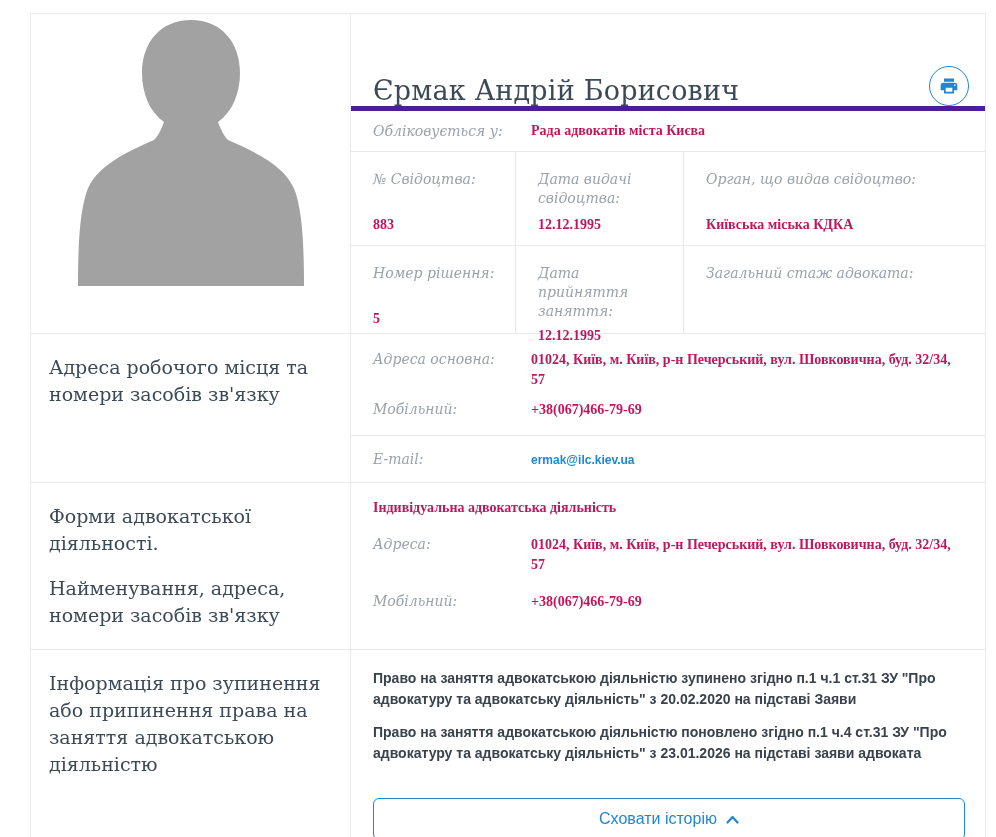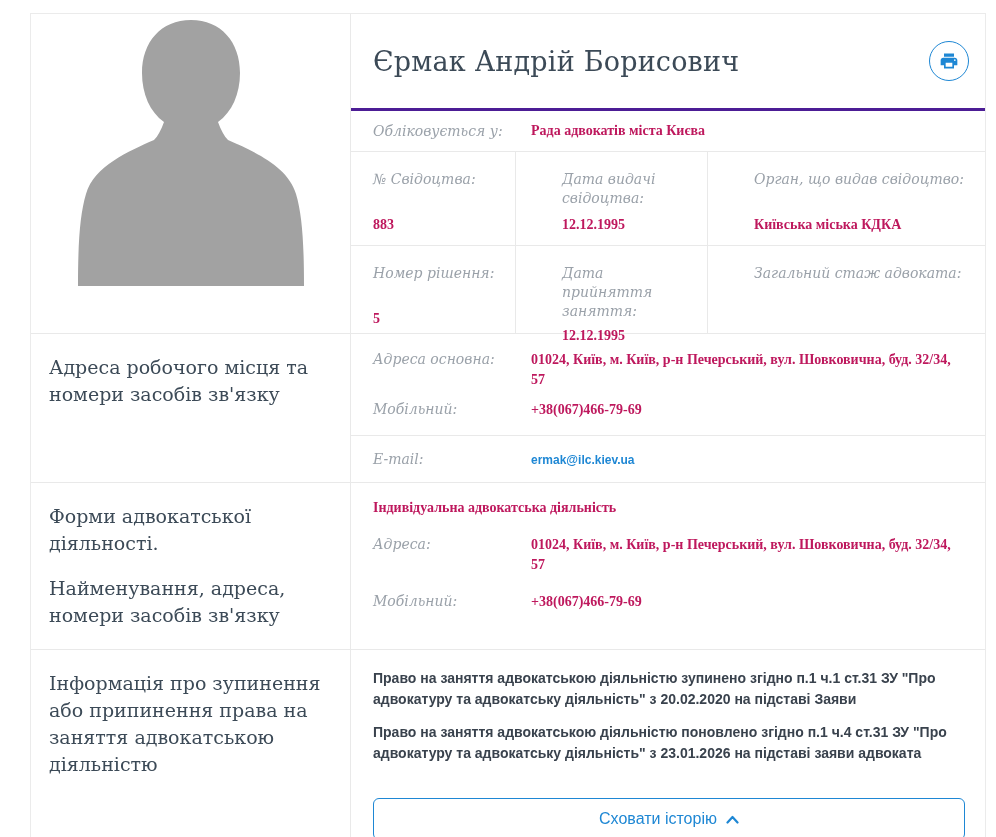--- a/index.html
+++ b/index.html
@@ -19,24 +19,24 @@
   }
   .right { flex:1; min-width:0; }
   .left-heading {
     font-family:"DejaVu Serif", serif;
     font-size:19px; line-height:27px;
     color:#3c4a57;
   }
   .left-heading .gap { display:block; height:18px; }
   
   .hdr {
-    display:flex; align-items:center;
+    display:flex; align-items:flex-end;
     height:97px;
     padding:0 16px 0 22px;
-    border-bottom:3px solid #4c1d95;
+    border-bottom:5px solid #4c1d95;
   }
   .name {
     font-family:"DejaVu Serif", serif;
     font-size:27px; color:#3c4a57;
     letter-spacing:0.2px;
   }
   .print-btn {
     margin-left:auto;
     width:40px; height:40px;
     border:1px solid #1e87d4; border-radius:50%;
@@ -48,21 +48,21 @@
     display:flex; align-items:center;
     height:41px;
     border-bottom:1px solid #e9e9e9;
   }
   .lbl-col { width:180px; min-width:180px; padding-left:22px; }
   .lbl {
     font-family:"DejaVu Serif", serif;
     font-size:14px; line-height:19px; color:#9aa1a9;font-style:italic;
   }
   .val { font-weight:bold; font-size:14px; line-height:20px; color:#be185d;font-family:Liberation Serif, serif; }
-  .grid3 { display:flex;gap:24px; }
+  .grid3 { display:flex; }
   .grid3 .cell { padding:18px 15px 0 22px; }
   .cell-1 { width:165px; min-width:165px; border-right:1px solid #e9e9e9; }
   .cell-2 { width:168px; min-width:168px; border-right:1px solid #e9e9e9; }
   .cell-3 { flex:1; }
   .cell .lbl { display:block; min-height:40px; }
   .cell .val { display:block; margin-top:5px; }
   .row-cert { height:94px; border-bottom:1px solid #e9e9e9; }
   .row-dec  { height:87px; }
   
   .value-col { flex:1; padding-right:20px; }

